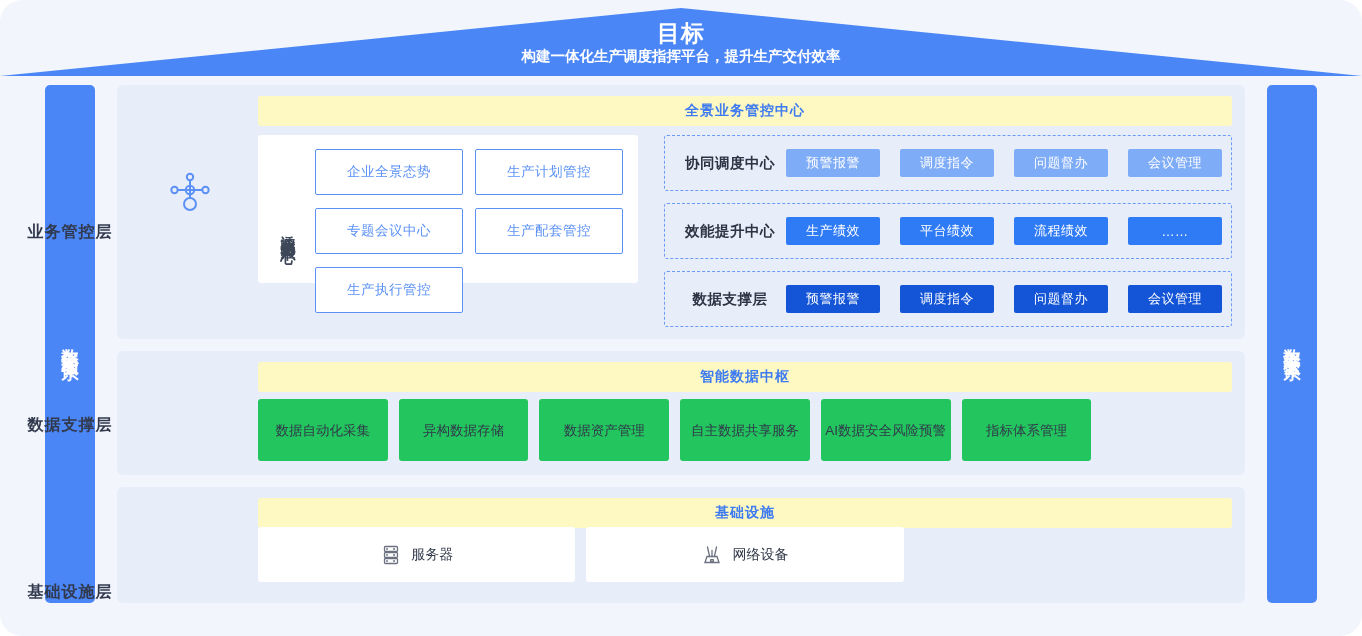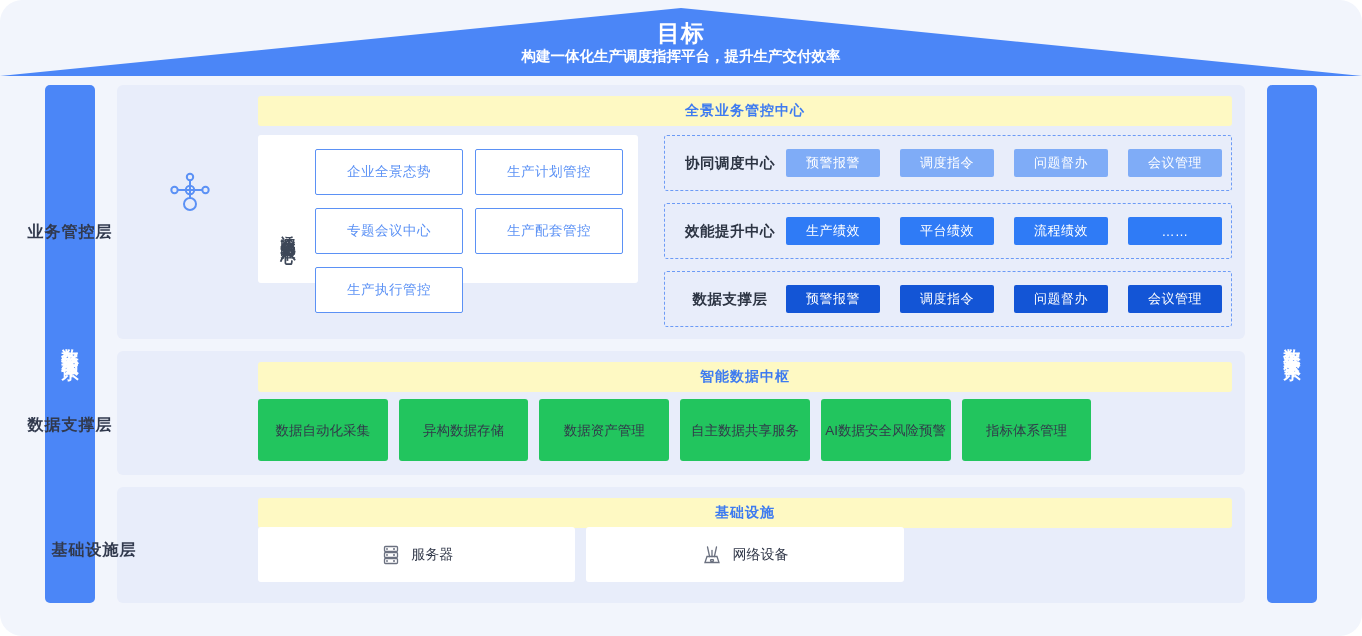--- a/index.html
+++ b/index.html
@@ -95,21 +95,21 @@
     left: 0;
     width: 140px;
     text-align: center;
     color: #31394d;
     font-size: 16px;
     font-weight: bold;
     letter-spacing: 1px;
   }
   .layer-label-business { top: 222px; }
   .layer-label-data     { top: 415px; }
-  .layer-label-infra    { top: 540px; padding-left: 24px; }
+  .layer-label-infra    { top: 582px; }
 
   .layer-icon {
     position: absolute;
     left: 163px;
     top: 168px;
     width: 54px;
     height: 46px;
   }
 
   .section-head {

